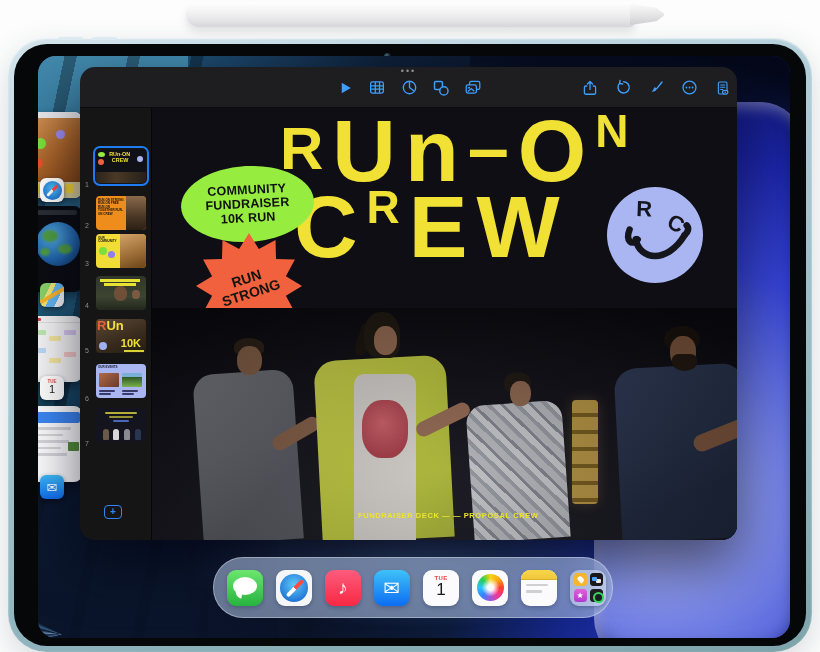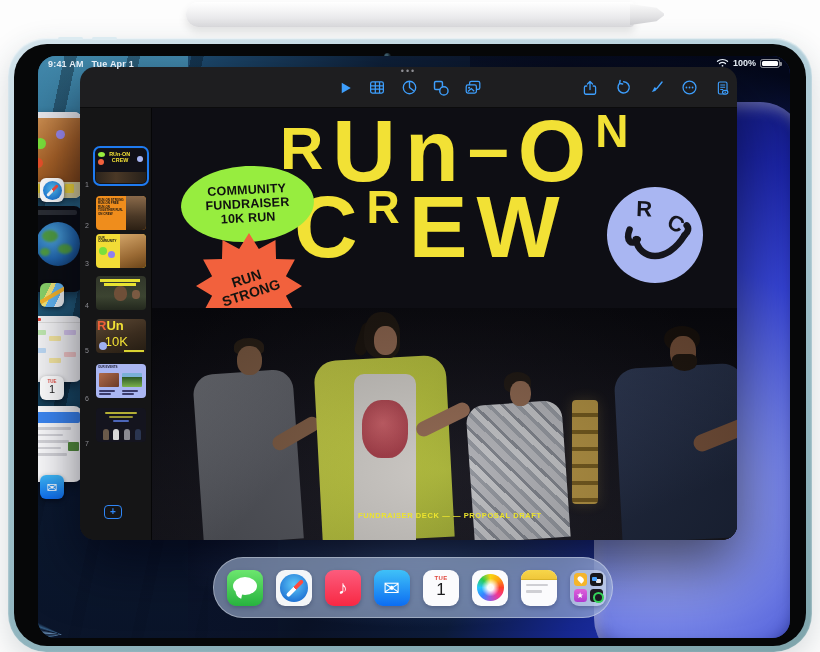--- a/index.html
+++ b/index.html
@@ -138,21 +138,21 @@
   .t3-dot { position:absolute; border-radius:50%; }
   
   .t4 { background:linear-gradient(180deg,#31362a 0%,#3c4431 60%,#23281e 100%); }
   .t4-bar { position:absolute; height:2.5px; background:#e8e232; }
   .t4-head { position:absolute; left:18px; top:10px; width:13px; height:15px; border-radius:45%; background:#6f4f38; }
   .t4-head2 { position:absolute; left:36px; top:14px; width:8px; height:9px; border-radius:45%; background:#7a5a42; }
   
   .t5 { background:linear-gradient(160deg,#5c4834,#3a2c1e 55%,#241c12); }
   .t5-run { position:absolute; left:1px; top:0px; font-size:13px; font-weight:800; color:#f2e135; line-height:1; }
   .t5-r { color:#ef6038; }
-  .t5-10k { position:absolute; right:18px; bottom:4px; font-size:13px; font-weight:400; color:#f2e135; }
+  .t5-10k { position:absolute; right:5px; bottom:4px; font-size:11px; font-weight:700; color:#f2e135; }
   .t5-dot { position:absolute; left:3px; bottom:3px; width:8px; height:8px; border-radius:50%; background:#9fb0f0; }
   .t5-cap { position:absolute; right:2px; bottom:1px; width:20px; height:2px; background:#d8d232; }
   
   .t6 { background:#aab6f2; color:#15152a; }
   .t6-title { position:absolute; left:2px; top:1px; }
   .t6-ph { position:absolute; top:9px; width:20px; height:14px; border-radius:1px; }
   .t6-l1 { position:absolute; height:1.5px; background:#3a3a6a; border-radius:1px; }
   
   .t7 { background:#14141e; }
   .t7-line { position:absolute; height:2px; border-radius:1px; }
@@ -269,40 +269,20 @@
     <div class="screen">
 
       <div class="wp-base"></div>
       <div class="wp-left"></div>
       <div class="wp-left-streaks"></div>
       <div class="wp-topdark"></div>
       <div class="wp-glass"></div>
       <div class="wp-fan"></div>
       <div class="wp-dockglow"></div>
 
-      <div class="statusbar">
-        <div class="sb-left">
-          <span>9:41 AM</span>
-          <span>Tue Apr 1</span>
-        </div>
-        <div class="sb-right">
-          <span>
-            <svg width="13" height="10" viewBox="0 0 18 13" fill="none" stroke="#e6eef6" stroke-width="1.7" stroke-linecap="round">
-              <path d="M2 4.2 C6 .8 12 .8 16 4.2"></path>
-                <path d="M4.8 7.2 C7.5 5 10.5 5 13.2 7.2"></path>
-                <circle cx="9" cy="10.3" r="1.2" fill="#e6eef6" stroke="none"></circle>
-            </svg>
-          </span>
-          <span>100%</span>
-          <span class="batt">
-              <span class="batt-fill"></span>
-              <span class="batt-tip"></span>
-            </span>
-        </div>
-      </div>
 
       <div class="strip-card card-safari">
         <div class="cs-top"></div>
         <div class="cs-photo">
           <span class="cs-dot" style="left:5px;top:20px;width:11px;height:11px;background:#7ae03c;"></span>
           <span class="cs-dot" style="left:3px;top:40px;width:10px;height:10px;background:#e8502a;"></span>
           <span class="cs-dot" style="left:26px;top:12px;width:9px;height:9px;background:#9a8af0;"></span>
         </div>
         <div class="cs-bottom">
           <span class="cs-note"></span>
@@ -564,21 +544,21 @@
             <span class="head f3-hair"></span>
             <span class="head f3-head"></span>
             <span class="torso f4-torso"></span>
             <span class="head f4-hair"></span>
             <span class="head f4-head"></span>
             <span class="f4-beard"></span>
             <span class="f4-arm"></span>
             <div class="ph-vig"></div>
           </div>
 
-          <div class="caption">FUNDRAISER DECK — — PROPOSAL DRAFT</div>
+          <div class="caption">FUNDRAISER DECK — — PROPOSAL CREW</div>
         </div>
       </div>
 
       <div class="dock">
         <div class="dk dk-msg">
             <span class="msg-bubble"></span>
             <span class="msg-tail"></span>
           </div>
         <div class="dk dk-safari">
             <span class="compass-lg">

